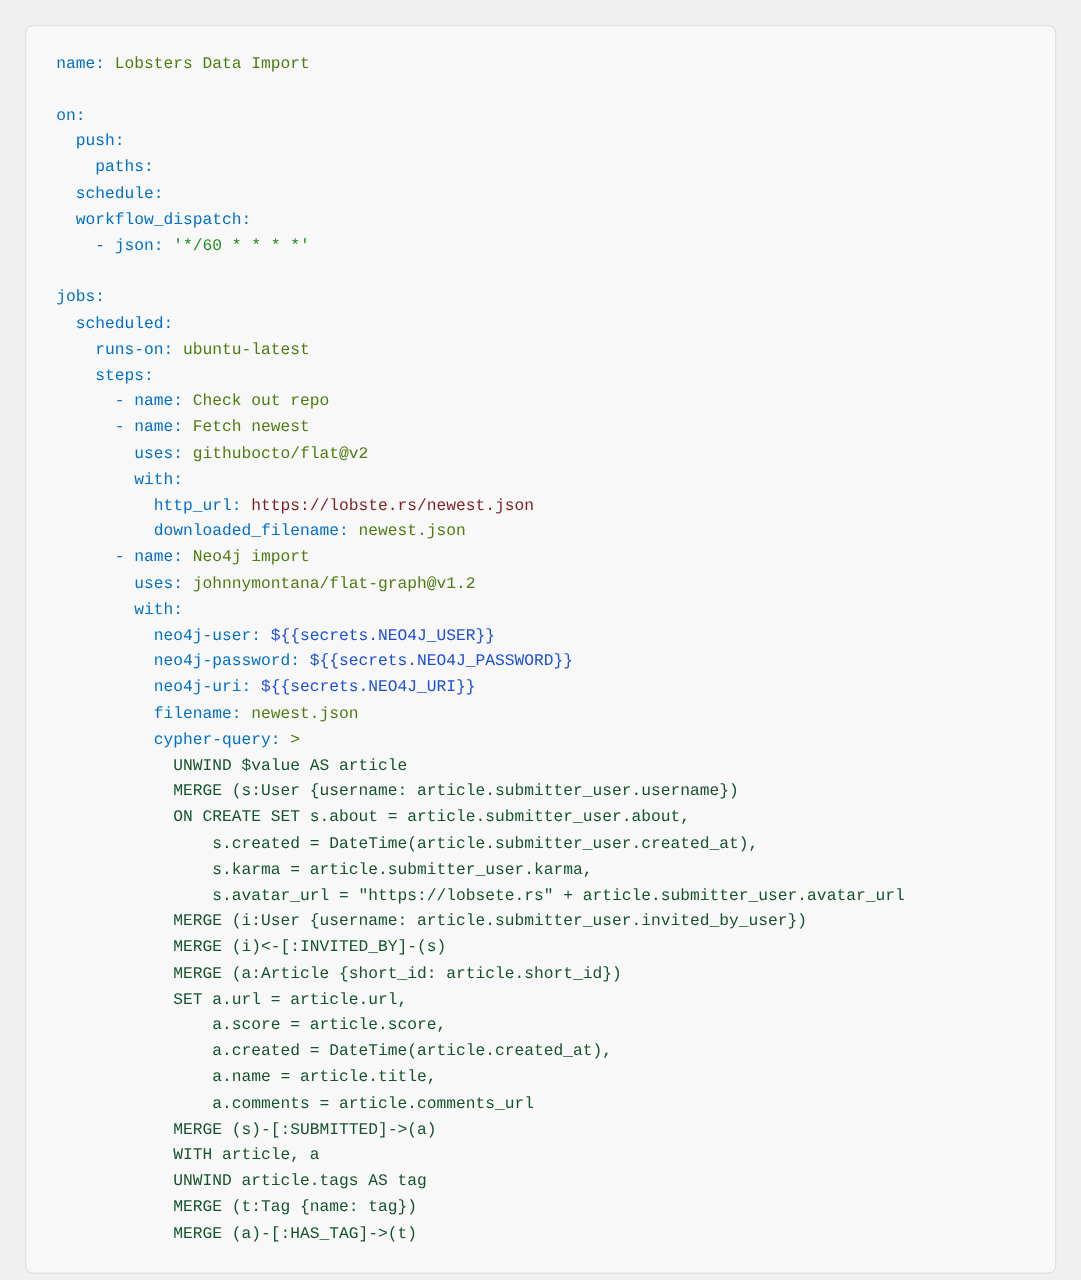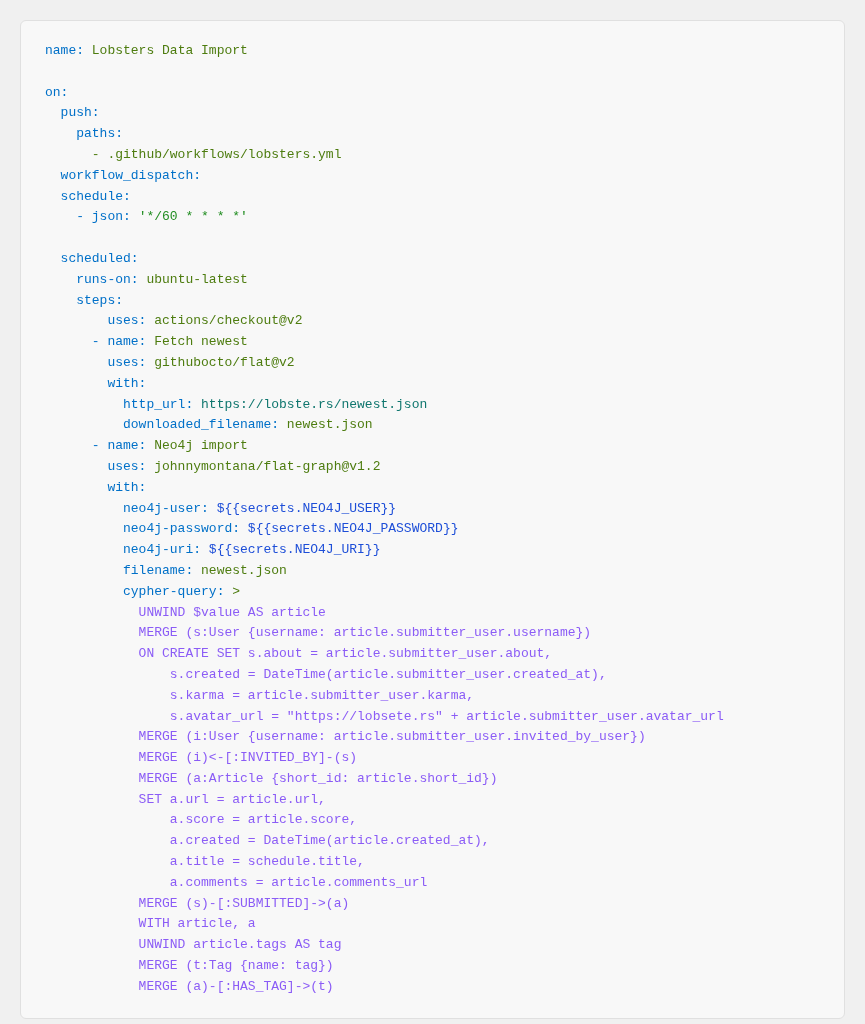--- a/index.html
+++ b/index.html
@@ -39,50 +39,50 @@
     .value-string {
       color: #218d21;
       font-family: Liberation Mono, monospace;
     }
 
     .value-plain {
       color: #4d7c0f;
     }
 
     .cypher-keyword {
-      color: #8b5cf6;
+      color: #14532d;
       font-weight: normal;
     }
 
     .secret {
       color: #1d4ed8;
     }
 
     .url-val {
-      color: #0f766e;
+      color: #7f1d1d;
     }
   </style>
 </head>
 <body>
 
 <div class="code-container" id="code-render">
     <div class="line"><span class="key">name: </span><span class="value-plain">Lobsters Data Import</span></div>
     <div class="line">&nbsp;</div>
     <div class="line"><span class="key">on:</span></div>
     <div class="line"><span class="key">  push:</span></div>
     <div class="line"><span class="key">    paths:</span></div>
-    <div class="line"><span class="value-plain">      - .github/workflows/lobsters.yml</span></div>
+    <div class="line"><span class="key">  schedule:</span></div>
     <div class="line"><span class="key">  workflow_dispatch:</span></div>
-    <div class="line"><span class="key">  schedule:</span></div>
     <div class="line"><span class="key">    - json: </span><span class="value-string">'*/60 * * * *'</span></div>
     <div class="line">&nbsp;</div>
+    <div class="line"><span class="key">jobs:</span></div>
     <div class="line"><span class="key">  scheduled:</span></div>
     <div class="line"><span class="key">    runs-on: </span><span class="value-plain">ubuntu-latest</span></div>
     <div class="line"><span class="key">    steps:</span></div>
-    <div class="line"><span class="key">        uses: </span><span class="value-plain">actions/checkout@v2</span></div>
+    <div class="line"><span class="key">      - name: </span><span class="value-plain">Check out repo</span></div>
     <div class="line"><span class="key">      - name: </span><span class="value-plain">Fetch newest</span></div>
     <div class="line"><span class="key">        uses: </span><span class="value-plain">githubocto/flat@v2</span></div>
     <div class="line"><span class="key">        with:</span></div>
     <div class="line"><span class="key">          http_url: </span><span class="url-val">https://lobste.rs/newest.json</span></div>
     <div class="line"><span class="key">          downloaded_filename: </span><span class="value-plain">newest.json</span></div>
     <div class="line"><span class="key">      - name: </span><span class="value-plain">Neo4j import</span></div>
     <div class="line"><span class="key">        uses: </span><span class="value-plain">johnnymontana/flat-graph@v1.2</span></div>
     <div class="line"><span class="key">        with:</span></div>
     <div class="line"><span class="key">          neo4j-user: </span><span class="secret">${{secrets.NEO4J_USER}}</span></div>
     <div class="line"><span class="key">          neo4j-password: </span><span class="secret">${{secrets.NEO4J_PASSWORD}}</span></div>
@@ -94,20 +94,20 @@
     <div class="line"><span class="cypher-keyword">            ON CREATE SET s.about = article.submitter_user.about,</span></div>
     <div class="line"><span class="cypher-keyword">                s.created = DateTime(article.submitter_user.created_at),</span></div>
     <div class="line"><span class="cypher-keyword">                s.karma = article.submitter_user.karma,</span></div>
     <div class="line"><span class="cypher-keyword">                s.avatar_url = "https://lobsete.rs" + article.submitter_user.avatar_url</span></div>
     <div class="line"><span class="cypher-keyword">            MERGE (i:User {username: article.submitter_user.invited_by_user})</span></div>
     <div class="line"><span class="cypher-keyword">            MERGE (i)&lt;-[:INVITED_BY]-(s)</span></div>
     <div class="line"><span class="cypher-keyword">            MERGE (a:Article {short_id: article.short_id})</span></div>
     <div class="line"><span class="cypher-keyword">            SET a.url = article.url,</span></div>
     <div class="line"><span class="cypher-keyword">                a.score = article.score,</span></div>
     <div class="line"><span class="cypher-keyword">                a.created = DateTime(article.created_at),</span></div>
-    <div class="line"><span class="cypher-keyword">                a.title = schedule.title,</span></div>
+    <div class="line"><span class="cypher-keyword">                a.name = article.title,</span></div>
     <div class="line"><span class="cypher-keyword">                a.comments = article.comments_url</span></div>
     <div class="line"><span class="cypher-keyword">            MERGE (s)-[:SUBMITTED]-&gt;(a)</span></div>
     <div class="line"><span class="cypher-keyword">            WITH article, a</span></div>
     <div class="line"><span class="cypher-keyword">            UNWIND article.tags AS tag</span></div>
     <div class="line"><span class="cypher-keyword">            MERGE (t:Tag {name: tag})</span></div>
     <div class="line"><span class="cypher-keyword">            MERGE (a)-[:HAS_TAG]-&gt;(t)</span></div>
   </div>
 
 </body></html>

